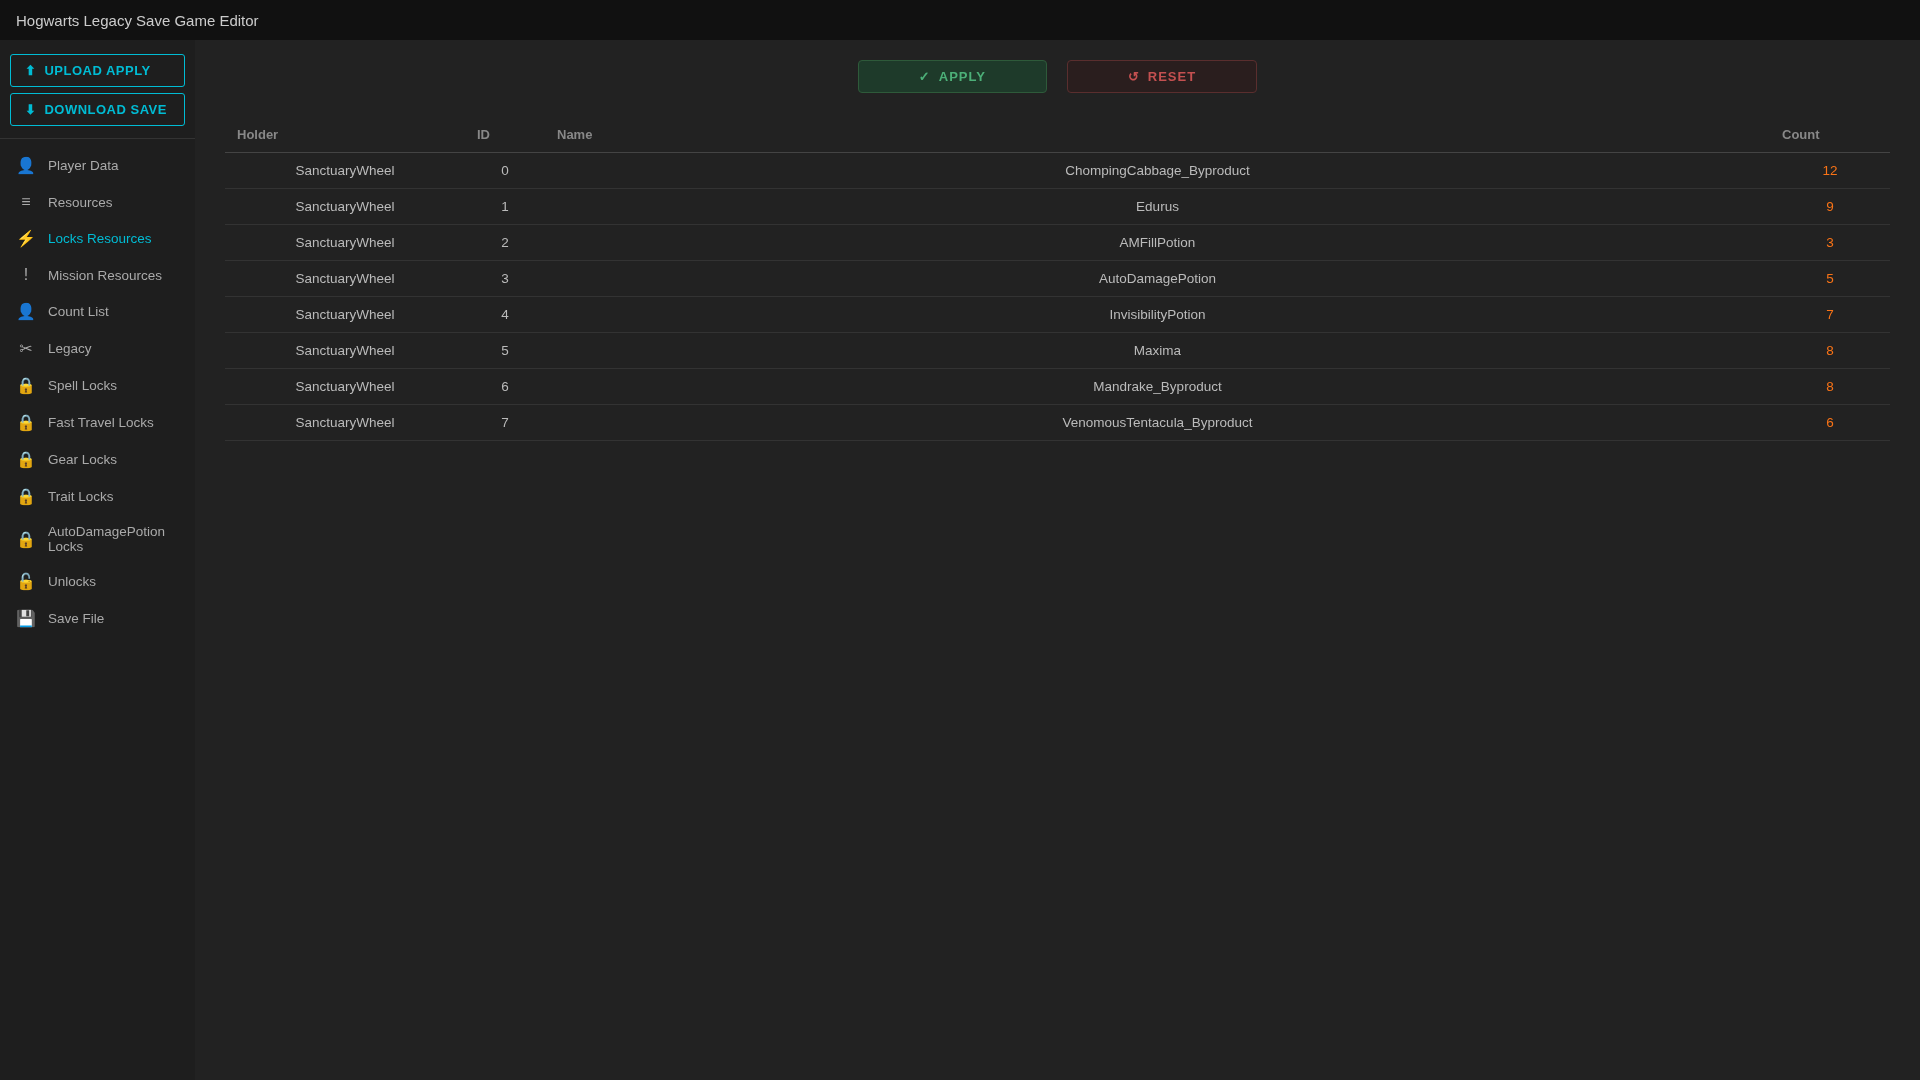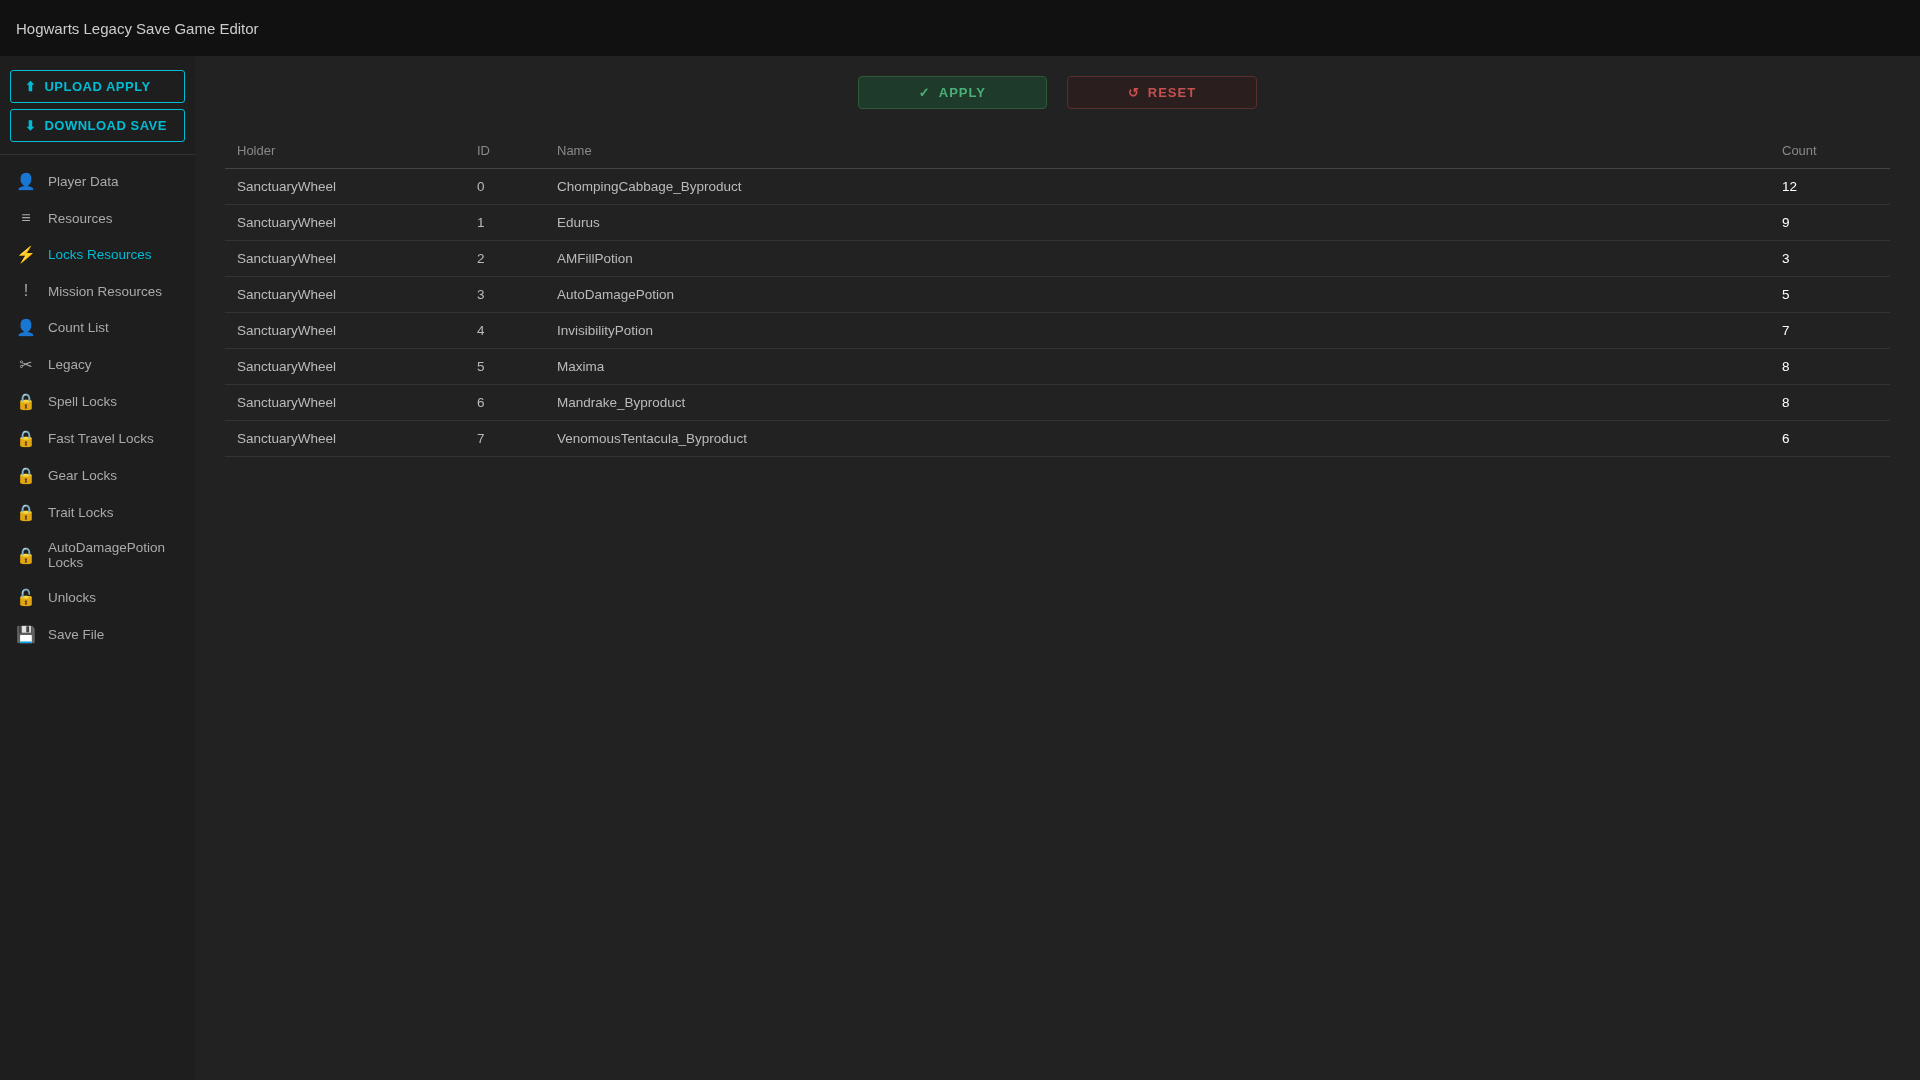--- a/index.html
+++ b/index.html
@@ -13,21 +13,21 @@
       height: 1080px;
       overflow: hidden;
     }
 
     .app-title {
       background-color: #111111;
       color: #cccccc;
       padding: 8px 16px;
       font-size: 15px;
       font-weight: 400;
-      height: 56px;
+      height: 40px;
       display: flex;
       align-items: center;
     }
 
     .main-layout {
       display: flex;
       height: calc(1080px - 40px);
     }
 
     
@@ -141,36 +141,37 @@
     }
 
     thead tr {
       border-bottom: 1px solid #444;
     }
 
     thead th {
       text-align: left;
       padding: 10px 12px;
       color: #888888;
-      font-weight: 400;
+      font-weight: 700;
       font-size: 13px;
     }
 
     tbody tr {
       border-bottom: 1px solid #333333;
+      text-align: center;
     }
 
     tbody td {
       padding: 10px 12px;
       color: #bbbbbb;
       font-size: 13.5px;
     }
 
     .count-cell {
-      color: #ffffff;
+      color: #f97316;
     }
 
     .col-holder { width: 240px; }
     .col-id { width: 80px; }
     .col-name { }
     .col-count { width: 120px; }
 
     
     ::-webkit-scrollbar { width: 6px; }
     ::-webkit-scrollbar-track { background: #1a1a1a; }

